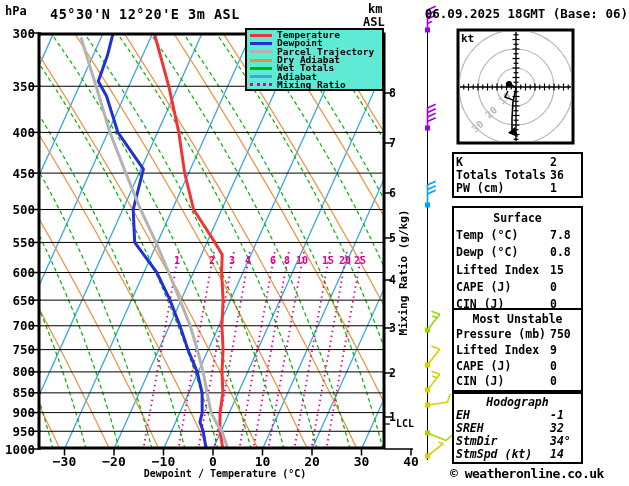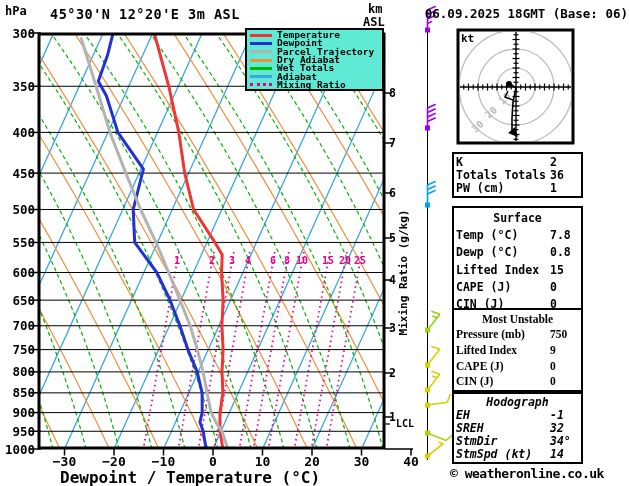--- a/index.html
+++ b/index.html
@@ -5,21 +5,21 @@
   html,body{margin:0;padding:0;background:#fff}
   body{width:629px;height:486px;position:relative;font-family:"DejaVu Sans Mono",monospace;overflow:hidden}
   .abs{position:absolute;white-space:nowrap}
   .b{font-weight:bold;color:#000}
   #plot-svg{position:absolute;left:0;top:0}
   #title{left:50px;top:6px;font-size:13.5px;letter-spacing:.5px}
   #hpa{left:5px;top:4px;font-size:12px}
   #km{left:368px;top:2px;font-size:12px}
   #asl{left:363px;top:15px;font-size:12px}
   #datetime{left:402px;top:6px;width:226px;font-size:12.5px;text-align:right}
-  #xaxis-title{left:60px;top:468px;width:330px;text-align:left;font-size:16px}
+  #xaxis-title{left:60px;top:468px;width:330px;text-align:center;font-size:10px}
   #mixing-axis{left:333px;top:266px;width:140px;height:13px;text-align:center;font-size:11px;transform:rotate(-90deg)}
   #lcl{left:396px;top:418px;font-size:10px}
   #kt{left:461px;top:32px;font-size:11px}
   #footer{left:450px;top:466px;width:178px;font-size:13px;text-align:left;letter-spacing:-.5px}
   
   #legend{left:245px;top:28px;width:139px;height:63px;background:#5eead4;border:2px solid #000;box-sizing:border-box;padding:1px 0 0 3px;z-index:5}
   .lgrow{display:flex;align-items:center;height:8.3px}
   .lgswatch{width:22px;height:0;border-top:3px solid #000;margin-right:5px;flex:none}
   .lgswatch.dotted{border-top-style:dotted;border-top-width:3px}
   .lglabel{font-size:9.5px;font-weight:bold;line-height:8px}
@@ -391,21 +391,21 @@
       </div>
       <div class="prow">
         <span class="plabel">CAPE (J)</span>
         <span>0</span>
       </div>
       <div class="prow">
         <span class="plabel">CIN (J)</span>
         <span>0</span>
       </div>
     </div>
-    <div class="pbox" style="top: 308px; height: 84px; font-family: Liberation Serif, serif;">
+    <div class="pbox" style="top: 308px; height: 84px;">
       <div class="ptitle">Most Unstable</div>
       <div class="prow">
         <span class="plabel">Pressure (mb)</span>
         <span>750</span>
       </div>
       <div class="prow">
         <span class="plabel">Lifted Index</span>
         <span>9</span>
       </div>
       <div class="prow">

